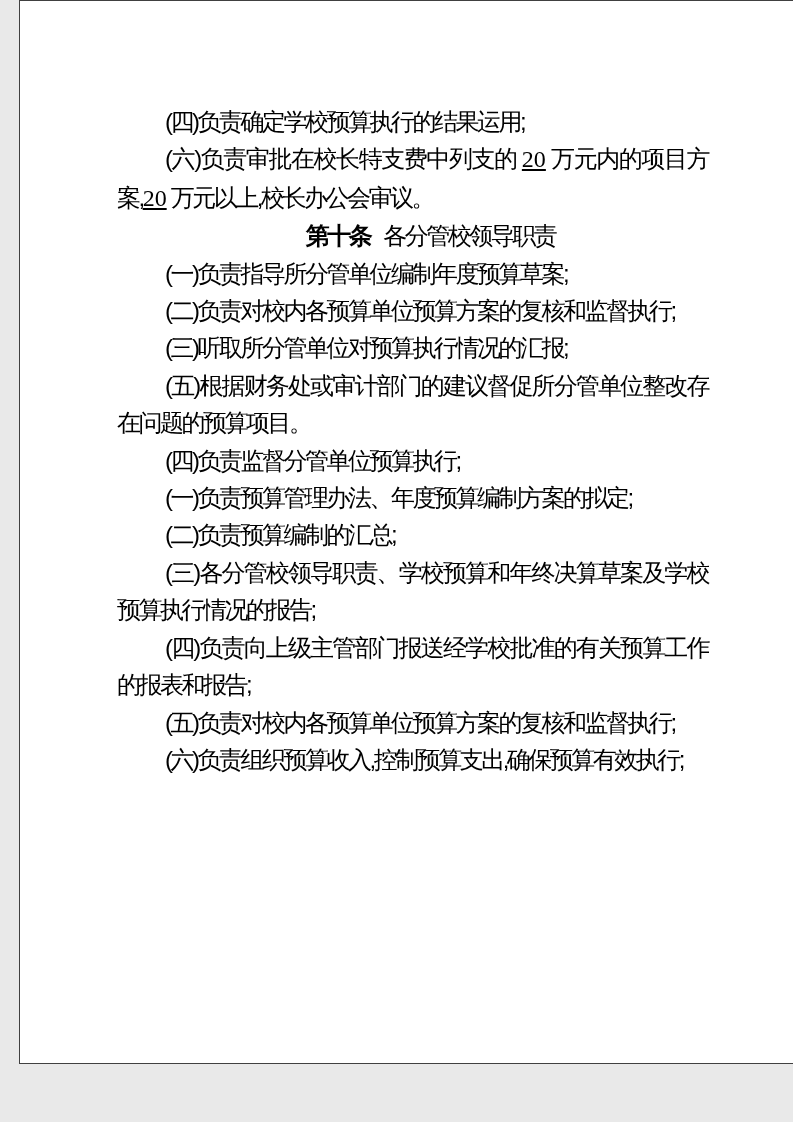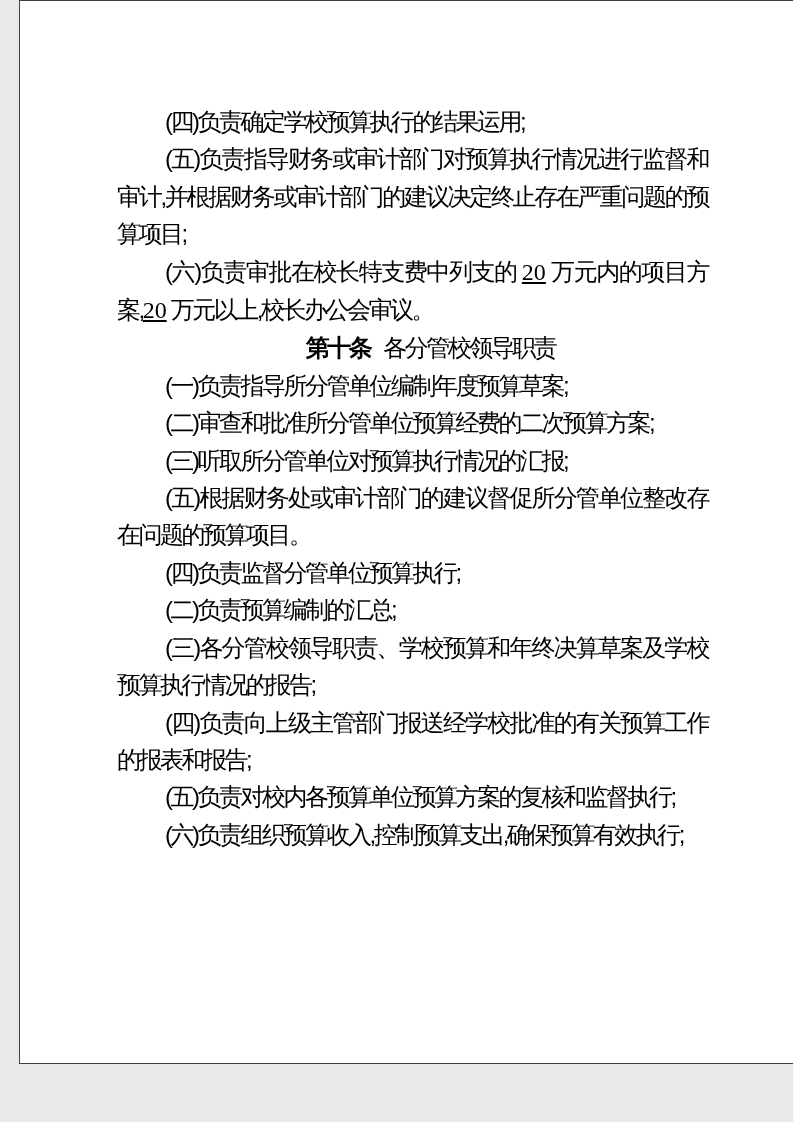--- a/index.html
+++ b/index.html
@@ -38,27 +38,27 @@
     letter-spacing: 0;
     text-decoration: underline;
   }
 </style>
 </head>
 <body>
 
 <div class="page">
   <div class="content" id="content">
       <p class="body-par">(四)负责确定学校预算执行的结果运用;</p>
-      <p class="body-par">(五)负责指导财务或审计部门对预算执行情况进行监督和审计,并根据财务或审计部门的建议决定终止存在严重问题的预算项目;</p>
       <p class="body-par">(六)负责审批在校长特支费中列支的 <span class="latin">20</span> 万元内的项目方案,<span class="latin">20</span> 万元以上,校长办公会审议。</p>
       <p class="heading-par"><span class="h-num">第十条</span><span class="h-title">各分管校领导职责</span></p>
       <p class="body-par">(一)负责指导所分管单位编制年度预算草案;</p>
-      <p class="body-par">(二)审查和批准所分管单位预算经费的二次预算方案;</p>
+      <p class="body-par">(二)负责对校内各预算单位预算方案的复核和监督执行;</p>
       <p class="body-par">(三)听取所分管单位对预算执行情况的汇报;</p>
       <p class="body-par">(五)根据财务处或审计部门的建议督促所分管单位整改存在问题的预算项目。</p>
       <p class="body-par">(四)负责监督分管单位预算执行;</p>
+      <p class="body-par">(一)负责预算管理办法、年度预算编制方案的拟定;</p>
       <p class="body-par">(二)负责预算编制的汇总;</p>
       <p class="body-par">(三)各分管校领导职责、学校预算和年终决算草案及学校预算执行情况的报告;</p>
       <p class="body-par">(四)负责向上级主管部门报送经学校批准的有关预算工作的报表和报告;</p>
       <p class="body-par">(五)负责对校内各预算单位预算方案的复核和监督执行;</p>
       <p class="body-par">(六)负责组织预算收入,控制预算支出,确保预算有效执行;</p>
     </div>
 </div>
 
 </body></html>

